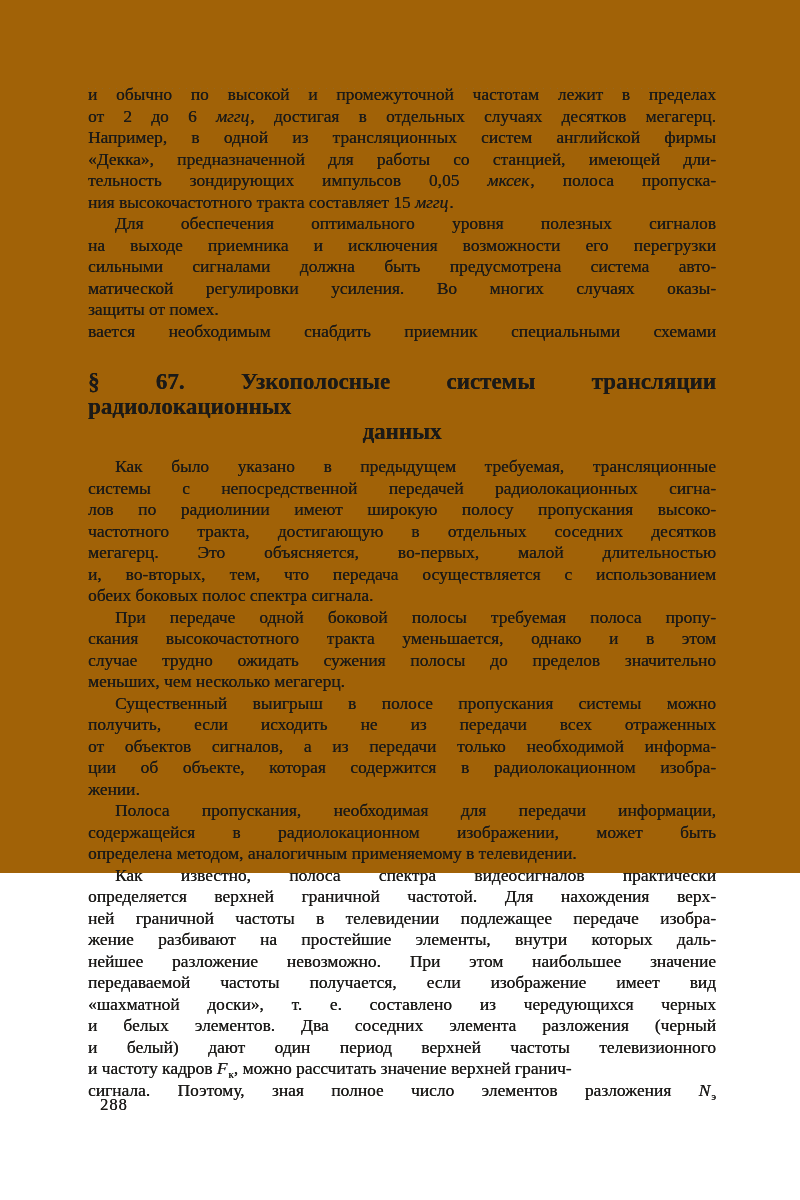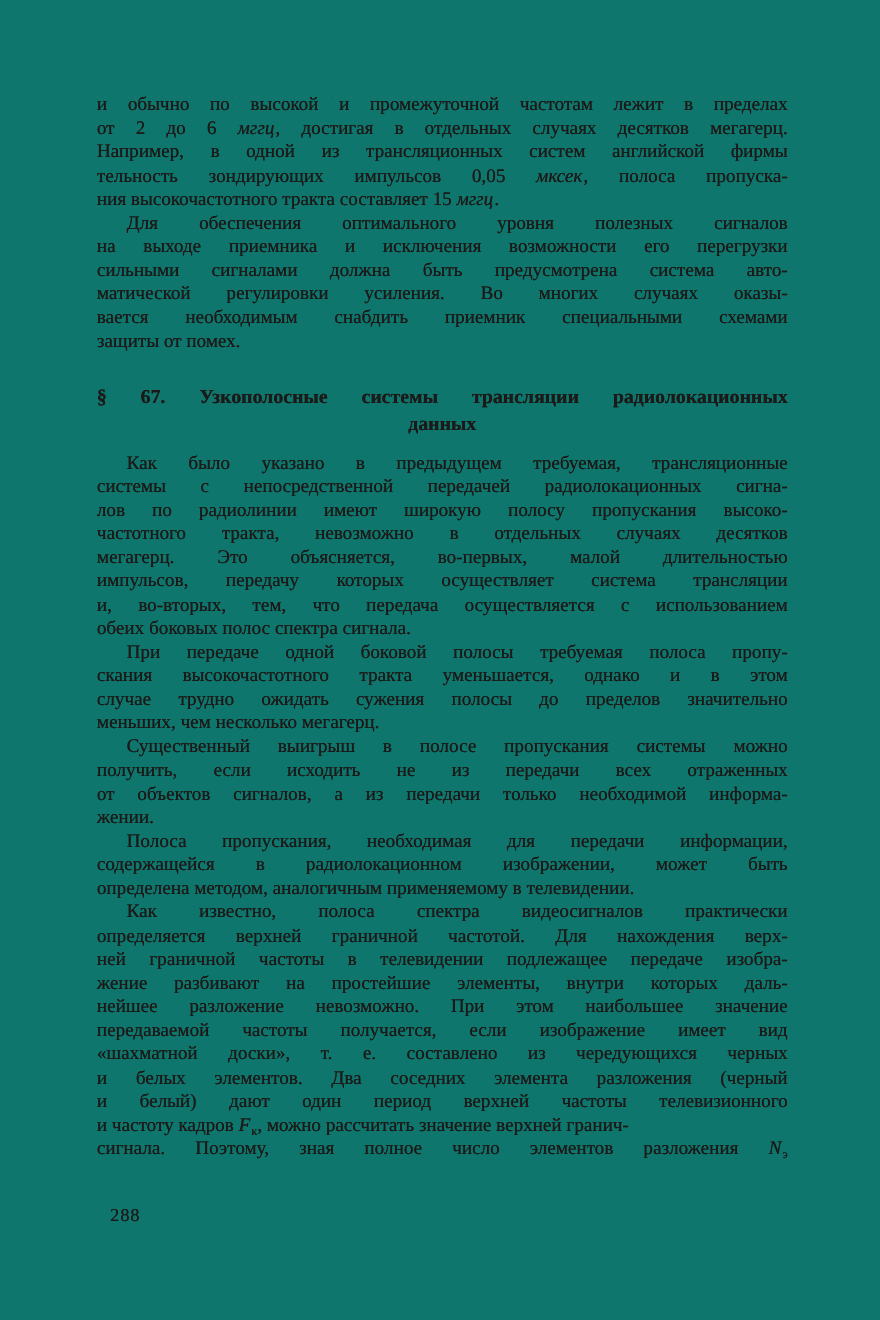--- a/index.html
+++ b/index.html
@@ -6,22 +6,22 @@
     margin: 0;
     padding: 0;
     width: 800px;
     height: 1200px;
     overflow: hidden;
     background: #ffffff;
   }
   .page {
     position: relative;
     width: 800px;
-    height: 1200px;
-    background: #0f766e;
+    height: 873px;
+    background: #a16207;
     font-family: "Liberation Serif", "DejaVu Serif", serif;
     color: #1b1a18;
   }
   .text-block {
     position: absolute;
     left: 88px;
     top: 84px;
     width: 628px;
     font-size: 17.4px;
     line-height: 21.5px;
@@ -35,21 +35,21 @@
   }
   .ln.last {
     text-align-last: left;
   }
   .ln.ind {
     padding-left: 27px;
   }
   .heading {
     margin: 27px 0 12px 0;
     font-weight: bold;
-    font-size: 18px;
+    font-size: 23px;
     line-height: 25px;
   }
   .heading .ln.last {
     text-align-last: center;
   }
   sub {
     font-size: 11px;
     line-height: 0;
     vertical-align: -4px;
   }
@@ -75,55 +75,56 @@
 </head>
 <body>
 
 <div class="page">
   <div class="scan-noise"></div>
   <div class="text-block" id="body-text">
       <div class="para">
         <div class="ln">и обычно по высокой и промежуточной частотам лежит в пределах</div>
         <div class="ln">от 2 до 6 <i>мггц</i>, достигая в отдельных случаях десятков мегагерц.</div>
         <div class="ln">Например, в одной из трансляционных систем английской фирмы</div>
+        <div class="ln">«Декка», предназначенной для работы со станцией, имеющей дли-</div>
         <div class="ln">тельность зондирующих импульсов 0,05 <i>мксек</i>, полоса пропуска-</div>
         <div class="ln last">ния высокочастотного тракта составляет 15 <i>мггц</i>.</div>
       </div>
       <div class="para">
         <div class="ln ind">Для обеспечения оптимального уровня полезных сигналов</div>
         <div class="ln">на выходе приемника и исключения возможности его перегрузки</div>
         <div class="ln">сильными сигналами должна быть предусмотрена система авто-</div>
         <div class="ln">матической регулировки усиления. Во многих случаях оказы-</div>
+        <div class="ln last">защиты от помех.</div>
         <div class="ln">вается необходимым снабдить приемник специальными схемами</div>
-        <div class="ln last">защиты от помех.</div>
       </div>
       <div class="para heading">
         <div class="ln">§ 67. Узкополосные системы трансляции радиолокационных</div>
         <div class="ln last">данных</div>
       </div>
       <div class="para">
         <div class="ln ind">Как было указано в предыдущем требуемая, трансляционные</div>
         <div class="ln">системы с непосредственной передачей радиолокационных сигна-</div>
         <div class="ln">лов по радиолинии имеют широкую полосу пропускания высоко-</div>
-        <div class="ln">частотного тракта, невозможно в отдельных случаях десятков</div>
+        <div class="ln">частотного тракта, достигающую в отдельных соседних десятков</div>
         <div class="ln">мегагерц. Это объясняется, во-первых, малой длительностью</div>
-        <div class="ln">импульсов, передачу которых осуществляет система трансляции</div>
         <div class="ln">и, во-вторых, тем, что передача осуществляется с использованием</div>
         <div class="ln last">обеих боковых полос спектра сигнала.</div>
       </div>
       <div class="para">
         <div class="ln ind">При передаче одной боковой полосы требуемая полоса пропу-</div>
         <div class="ln">скания высокочастотного тракта уменьшается, однако и в этом</div>
         <div class="ln">случае трудно ожидать сужения полосы до пределов значительно</div>
         <div class="ln last">меньших, чем несколько мегагерц.</div>
       </div>
       <div class="para">
         <div class="ln ind">Существенный выигрыш в полосе пропускания системы можно</div>
         <div class="ln">получить, если исходить не из передачи всех отраженных</div>
         <div class="ln">от объектов сигналов, а из передачи только необходимой информа-</div>
+        <div class="ln">ции об объекте, которая содержится в радиолокационном изобра-</div>
         <div class="ln last">жении.</div>
       </div>
       <div class="para">
         <div class="ln ind">Полоса пропускания, необходимая для передачи информации,</div>
         <div class="ln">содержащейся в радиолокационном изображении, может быть</div>
         <div class="ln last">определена методом, аналогичным применяемому в телевидении.</div>
       </div>
       <div class="para">
         <div class="ln ind">Как известно, полоса спектра видеосигналов практически</div>
         <div class="ln">определяется верхней граничной частотой. Для нахождения верх-</div>

